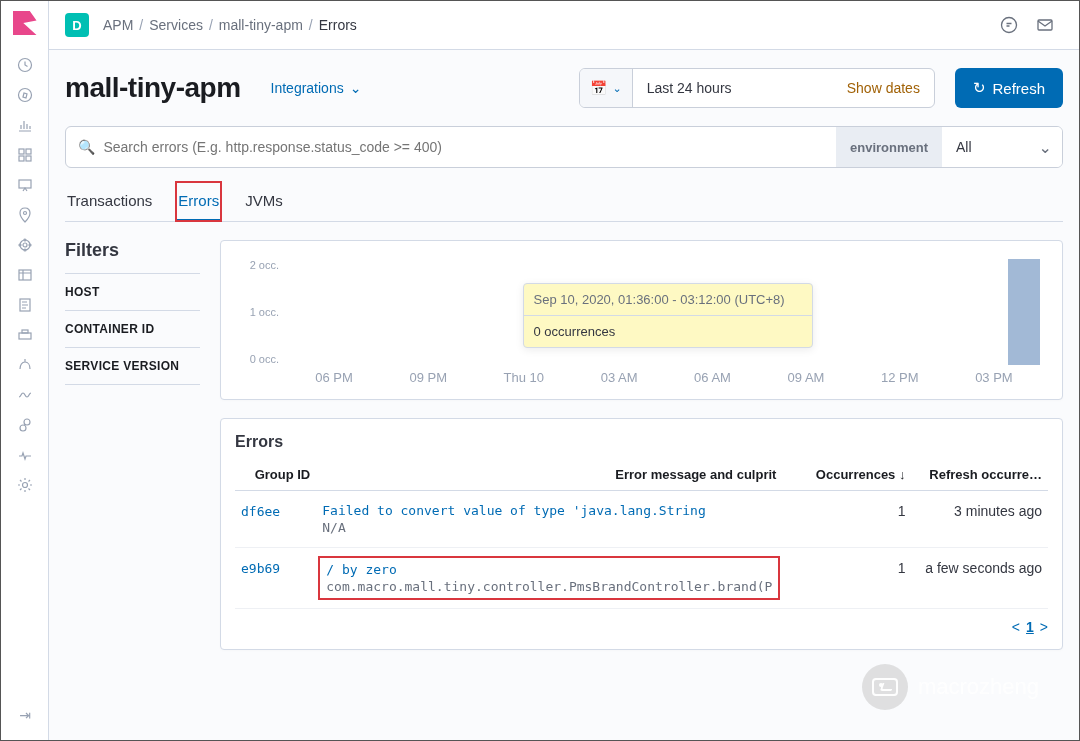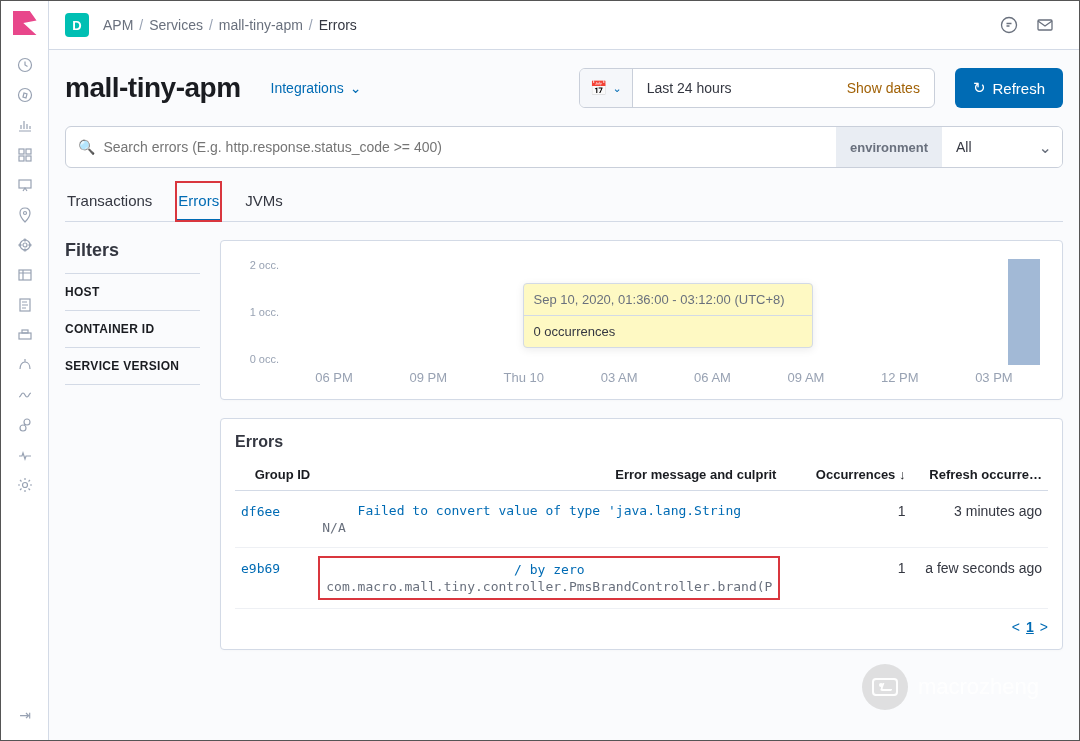--- a/index.html
+++ b/index.html
@@ -55,21 +55,21 @@
   .plot { flex: 1; position: relative; }
   .xaxis { position: absolute; left: 0; right: 7px; bottom: 0; display: flex; justify-content: space-around; font-size: 13px; color: #98a2b3; }
   .bar-single { position: absolute; right: 8px; bottom: 20px; width: 32px; background: #a2b9d6; top: 4px; }
   .tooltip { position: absolute; top: 28px; left: 50%; transform: translateX(-50%); background: #fef9c3; border: 1px solid #d3dae6; border-radius: 4px; box-shadow: 0 2px 8px rgba(0,0,0,.08); width: 290px; }
   .tt-head { border-bottom: 1px solid #d3dae6; padding: 8px 10px; font-size: 13px; color: #69707d; }
   .tt-body { padding: 8px 10px; font-size: 13px; }
   .err-table th { text-align: right; font-size: 13px; font-weight: 700; color: #1a1c21; padding: 8px 6px; border-bottom: 1px solid #d3dae6; }
   .err-table td { padding: 12px 6px; border-bottom: 1px solid #eef0f4; vertical-align: top; font-size: 14px; }
   .err-table { width: 100%; border-collapse: collapse; }
   .gid { color: #006bb4; font-family: Menlo, Consolas, monospace; font-size: 13px; }
-  .msg { color: #006bb4; font-family: Menlo, Consolas, monospace; font-size: 13px; text-align: center; }
+  .msg { color: #006bb4; font-family: Menlo, Consolas, monospace; font-size: 13px; }
   .culprit { color: #69707d; font-family: Menlo, Consolas, monospace; font-size: 13px; margin-top: 2px; }
   .msg-cell.hl { outline: 2px solid #d9363e; outline-offset: 2px; display: inline-block; padding: 2px 4px; }
   .col-occ { text-align: right; width: 140px;}
   .col-lat { text-align: right; width: 155px;}
   .pager { display:flex; justify-content:flex-end; gap:6px; margin-top:10px; align-items:center; color:#006bb4;}
   .pager .cur { text-decoration: underline; font-weight: 600;}
   .watermark { position:absolute; right:40px; bottom:30px; color:#fff; font-size:22px; pointer-events:none; display:flex; align-items:center; gap:10px; opacity:.9;}
   .wm-circ { width:46px; height:46px; border-radius:50%; background:rgba(200,200,200,.6); display:flex; align-items:center; justify-content:center;}
   .wm-inner { width:26px; height:18px; border:2px solid #fff; border-radius:4px; position:relative;}
   .wm-inner::before { content:""; position:absolute; width:4px;height:4px;border-radius:50%;background:#fff; left:5px; top:3px;}

